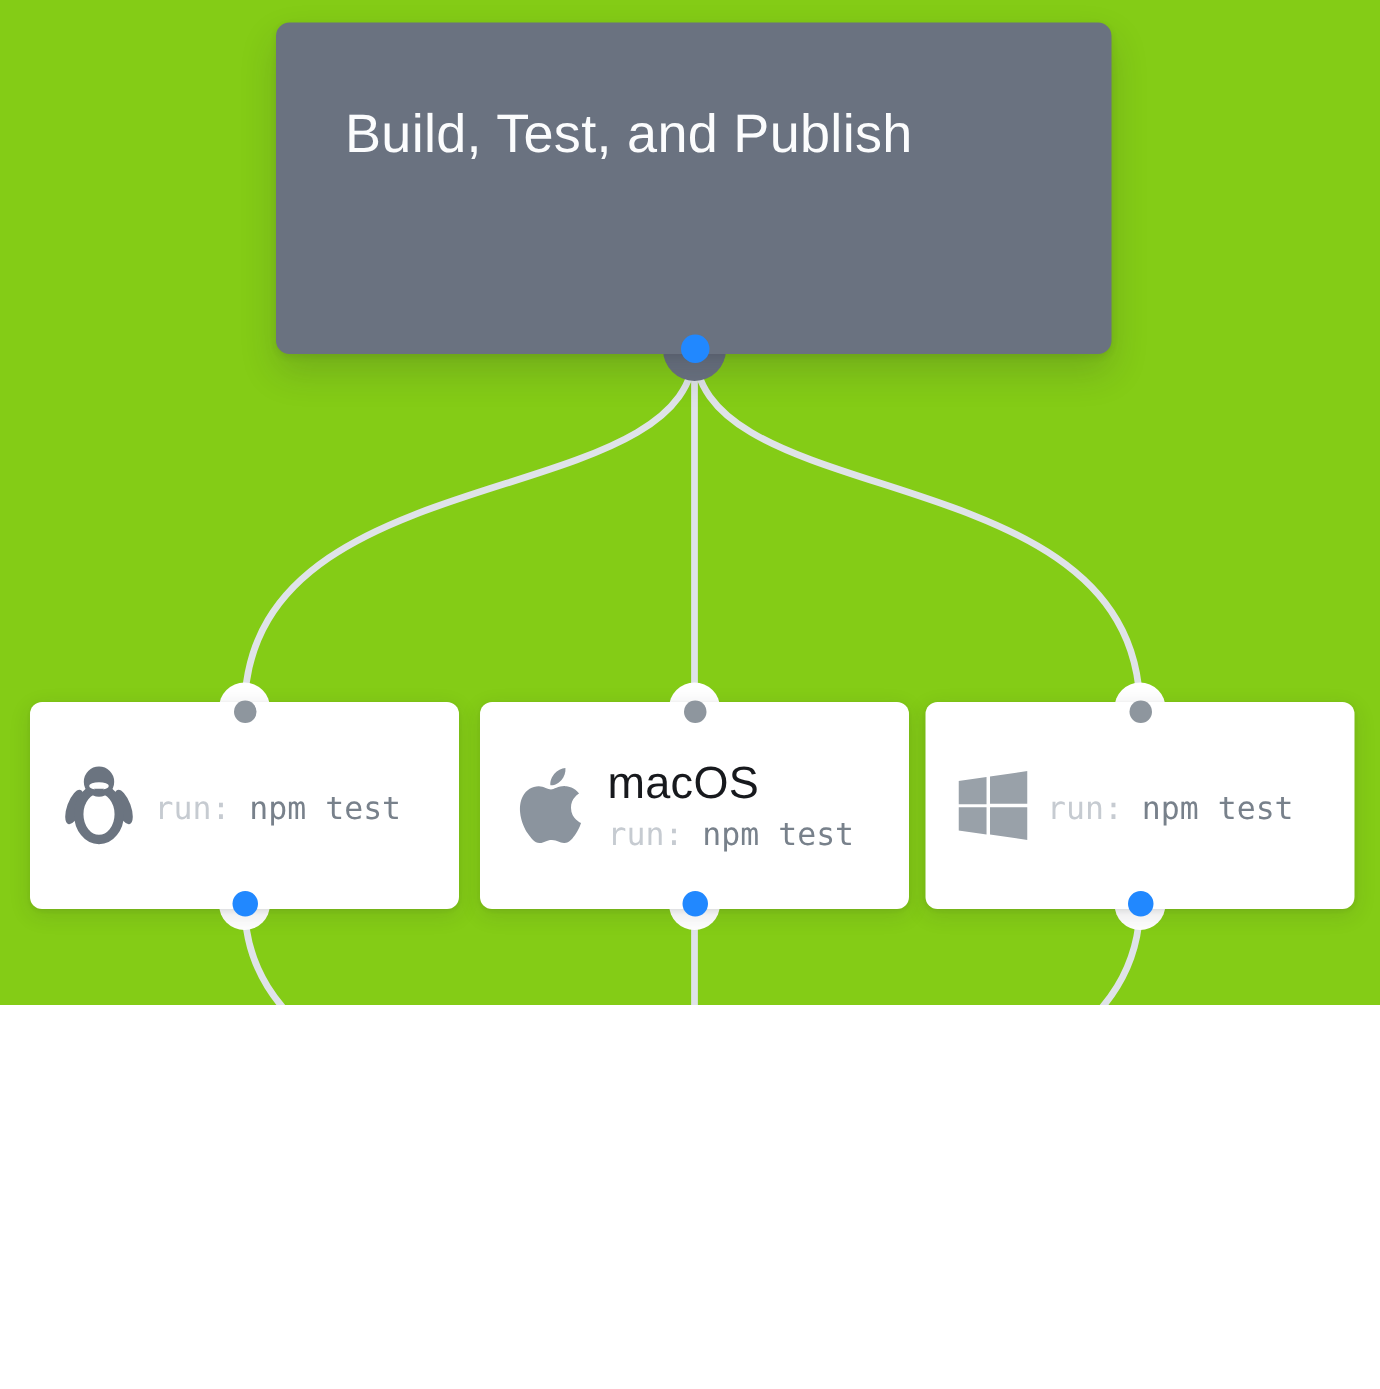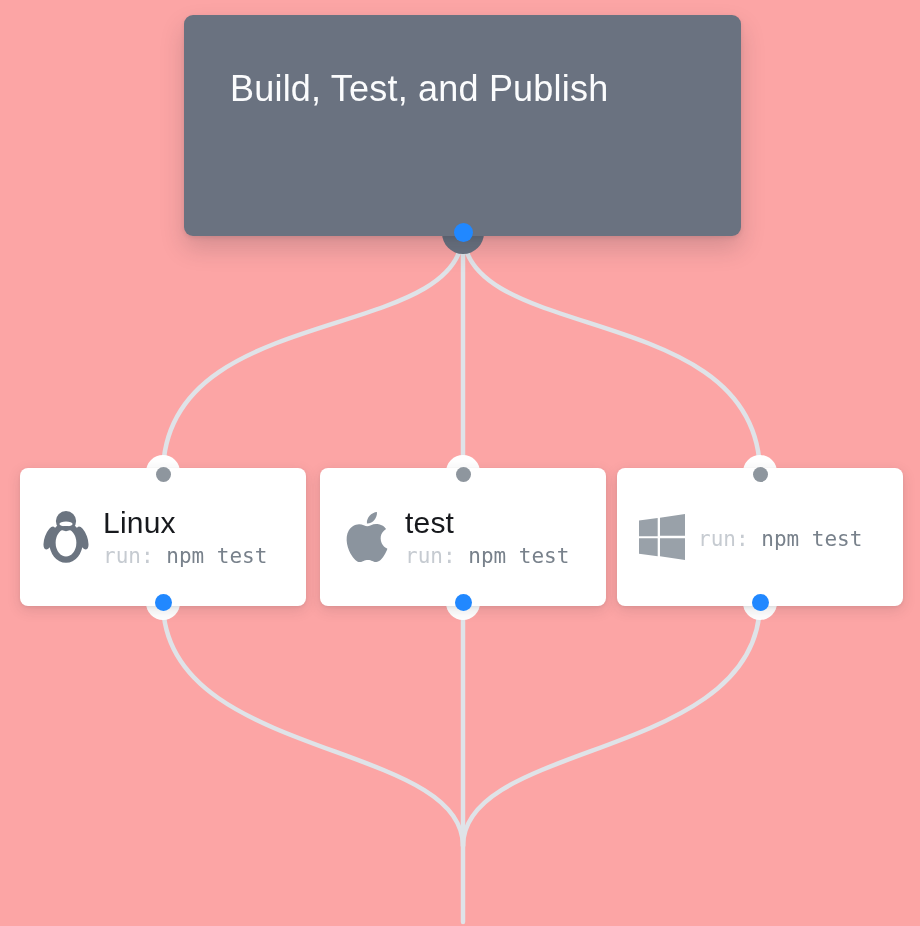--- a/index.html
+++ b/index.html
@@ -1,17 +1,17 @@
 <!DOCTYPE html>
 <html><head>
 <meta charset="utf-8">
 <style>
   html,body{margin:0;padding:0;background:#fff;}
   .stage{
-    position:relative;width:920px;height:926px;background:#fca5a5;overflow:hidden;
+    position:relative;width:920px;height:670px;background:#84cc16;overflow:hidden;
     font-family:"Liberation Sans","DejaVu Sans",sans-serif;
   }
   
   .connectors{position:absolute;left:0;top:0;width:920px;height:926px;z-index:1;}
   .connectors path{fill:none;stroke:#dfe3e8;stroke-width:4.5;stroke-linecap:round;}
   .bump-header{fill:#6a7280;}
   .bump-white{fill:#ffffff;}
 
   
   .workflow-card{
@@ -89,33 +89,32 @@
       <svg width="48" height="54" viewBox="0 0 48 56" xmlns="http://www.w3.org/2000/svg">
         <ellipse cx="7" cy="29" rx="5" ry="12.5" fill="#6b7480" transform="rotate(20 7 29)"></ellipse>
         <ellipse cx="41" cy="29" rx="5" ry="12.5" fill="#6b7480" transform="rotate(-20 41 29)"></ellipse>
         <ellipse cx="24" cy="34" rx="14" ry="17.5" fill="#ffffff" stroke="#6b7480" stroke-width="6.5"></ellipse>
         <circle cx="24" cy="11.5" r="10.5" fill="#6b7480"></circle>
         <ellipse cx="24" cy="14.5" rx="6.8" ry="2.6" fill="#ffffff"></ellipse>
         <path d="M20.5 16.5 L27.5 16.5 L24 20 Z" fill="#6b7480"></path>
       </svg>
     </span>
     <span class="job-text">
-      <span class="job-title" style="color: rgb(23, 25, 29);">Linux</span>
       <span class="job-run"><span class="run-key" style="color: rgb(198, 203, 209);">run:</span><span> </span><span class="run-value" style="color: rgb(120, 129, 139);">npm test</span></span>
     </span>
   </div>
 
   <div class="job-card job-macos">
     <span class="job-icon">
       <svg width="50" height="56" viewBox="0 0 24 24" xmlns="http://www.w3.org/2000/svg">
         <path fill="#8b949e" d="M12.152 6.896c-.948 0-2.415-1.078-3.96-1.04-2.04.027-3.91 1.183-4.961 3.014-2.117 3.675-.546 9.103 1.519 12.09 1.013 1.454 2.208 3.09 3.792 3.039 1.52-.065 2.09-.987 3.935-.987 1.831 0 2.35.987 3.96.948 1.637-.026 2.676-1.48 3.676-2.948 1.156-1.688 1.636-3.325 1.662-3.415-.039-.013-3.182-1.221-3.22-4.857-.026-3.04 2.48-4.494 2.597-4.559-1.429-2.09-3.623-2.324-4.39-2.376-2-.156-3.675 1.09-4.61 1.09zM15.53 3.83c.843-1.012 1.4-2.427 1.245-3.83-1.207.052-2.662.805-3.532 1.818-.78.896-1.454 2.338-1.273 3.714 1.338.104 2.715-.688 3.559-1.701"></path>
       </svg>
     </span>
     <span class="job-text">
-      <span class="job-title" style="color: rgb(23, 25, 29);">test</span>
+      <span class="job-title" style="color: rgb(23, 25, 29);">macOS</span>
       <span class="job-run"><span class="run-key" style="color: rgb(198, 203, 209);">run:</span><span> </span><span class="run-value" style="color: rgb(120, 129, 139);">npm test</span></span>
     </span>
   </div>
 
   <div class="job-card job-windows">
     <span class="job-icon">
       <svg width="46" height="46" viewBox="0 0 24 24" xmlns="http://www.w3.org/2000/svg">
         <path fill="#99a1a9" d="M0 3.449L9.75 2.1v9.451H0zM10.949 1.949L24 0v11.4H10.949zM0 12.6h9.75v9.451L0 20.699zM10.949 12.6H24V24l-13.051-1.951z"></path>
       </svg>
     </span>

